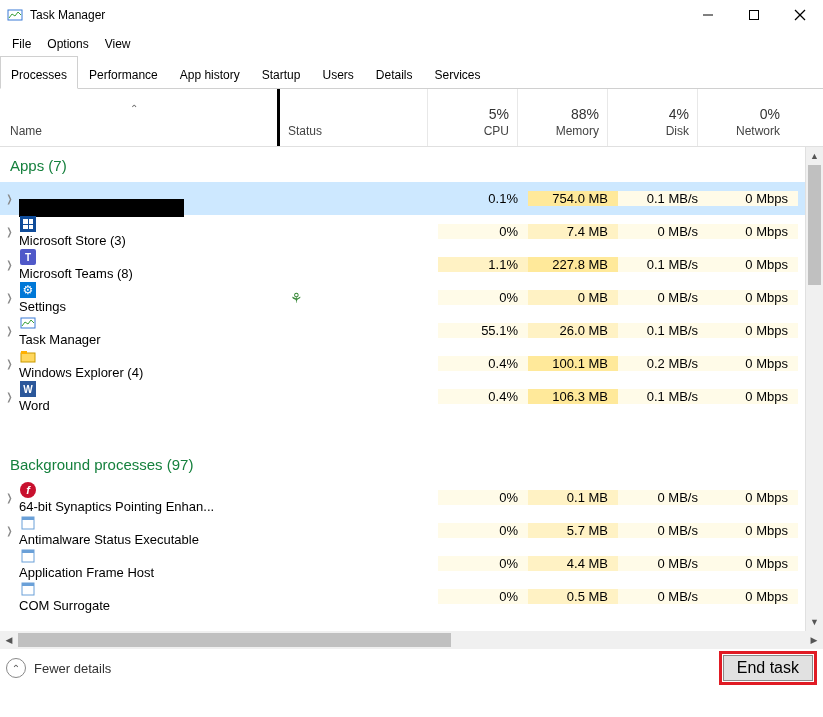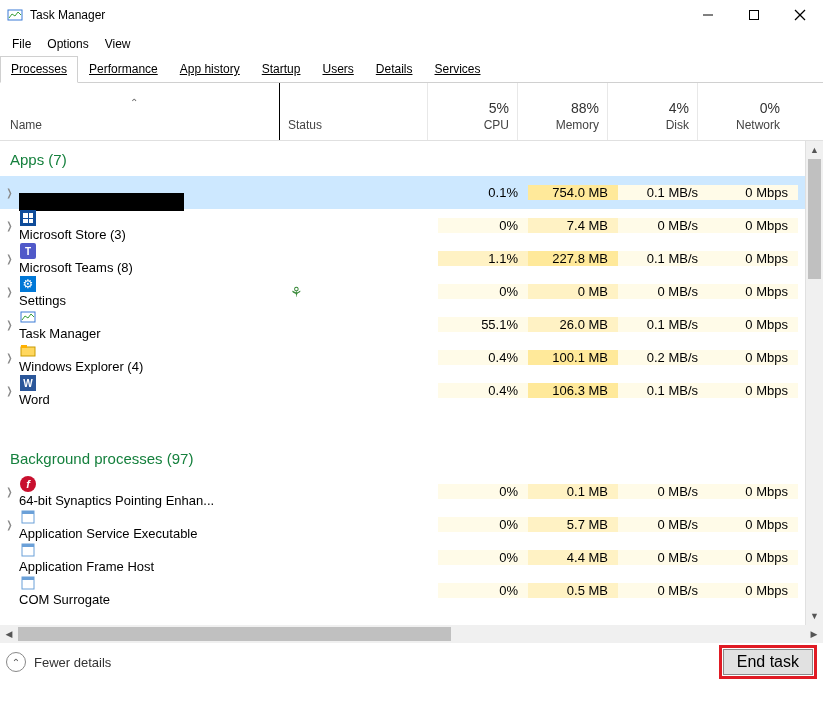--- a/index.html
+++ b/index.html
@@ -7,26 +7,26 @@
 
 .titlebar { height: 30px; display: flex; align-items: center; padding-left: 6px; }
 .titlebar .icon { width: 18px; height: 18px; margin-right: 6px; display:flex; align-items:center; justify-content:center;}
 .titlebar .title { font-size: 12px; color: #000; flex: 1; }
 .winbtn { width: 46px; height: 30px; display:flex; align-items:center; justify-content:center; }
 
 .menubar { height: 22px; display: flex; align-items: center; padding: 0 4px; font-size: 12px; }
 .menubar > div { padding: 2px 8px; margin-top: 6px; }
 
 .tabs { display: flex; align-items: flex-end; border-bottom: 1px solid #d0d0d0; font-size: 12px; padding-top: 4px; }
-.tab { padding: 5px 10px 6px 10px; border: 1px solid transparent; border-bottom: none; position: relative; text-decoration: underline; }
+.tab { padding: 11px 10px 6px 10px; border: 1px solid transparent; border-bottom: none; position: relative; }
 .tab.active { background: #fff; border: 1px solid #d0d0d0; border-bottom: 1px solid #fff; margin-bottom: -1px; }
 
 .headers { display: flex; height: 58px; border-bottom: 1px solid #e0e0e0; position: relative; }
 .col { border-right: 1px solid #e8e8e8; display: flex; flex-direction: column; justify-content: flex-end; padding: 0 8px 8px 8px; font-size: 12px; color: #444; }
-.col.name { width: 280px; border-right: 1px solid #000000; padding-left: 10px;}
+.col.name { width: 280px; border-right: 3px solid #000000; padding-left: 10px;}
 .col.status { width: 148px; }
 .col.metric { width: 90px; text-align: right; align-items: flex-end; }
 .col.metric .pct { font-size: 14px; color: #333; margin-bottom: 2px;}
 .col.last { border-right: none; }
 .sort-caret { position:absolute; left: 130px; top: 14px; color:#666; font-size:10px;}
 
 .list { height: 484px; overflow: hidden; position: relative; }
 .group { padding: 10px 10px 8px 10px; font-size: 15px; color: #15803d; }
 .row { display: flex; height: 33px; align-items: center; font-size: 13px; }
 .row .c0 { width: 19px; display:flex; justify-content:center; color:#888; font-size:10px;}
@@ -272,21 +272,21 @@
       </div>
       <div class="row">
         <div class="c0" style="transform:scaleX(0.7);">❯</div>
         <div class="c1">
           <span class="picon">
             <svg width="16" height="16">
               <rect x="2" y="2" width="12" height="12" fill="#fff" stroke="#6aa0d8"></rect>
               <rect x="2" y="2" width="12" height="3" fill="#6aa0d8"></rect>
             </svg>
           </span>
-          <span class="pname">Application Service Executable</span>
+          <span class="pname">Antimalware Status Executable</span>
         </div>
         <div class="c2"></div>
         <div class="cm heat1">0%</div>
         <div class="cm heat2">5.7 MB</div>
         <div class="cm heat1">0 MB/s</div>
         <div class="cm heat1">0 Mbps</div>
       </div>
       <div class="row">
         <div class="c0" style="transform:scaleX(0.7);"></div>
         <div class="c1">

